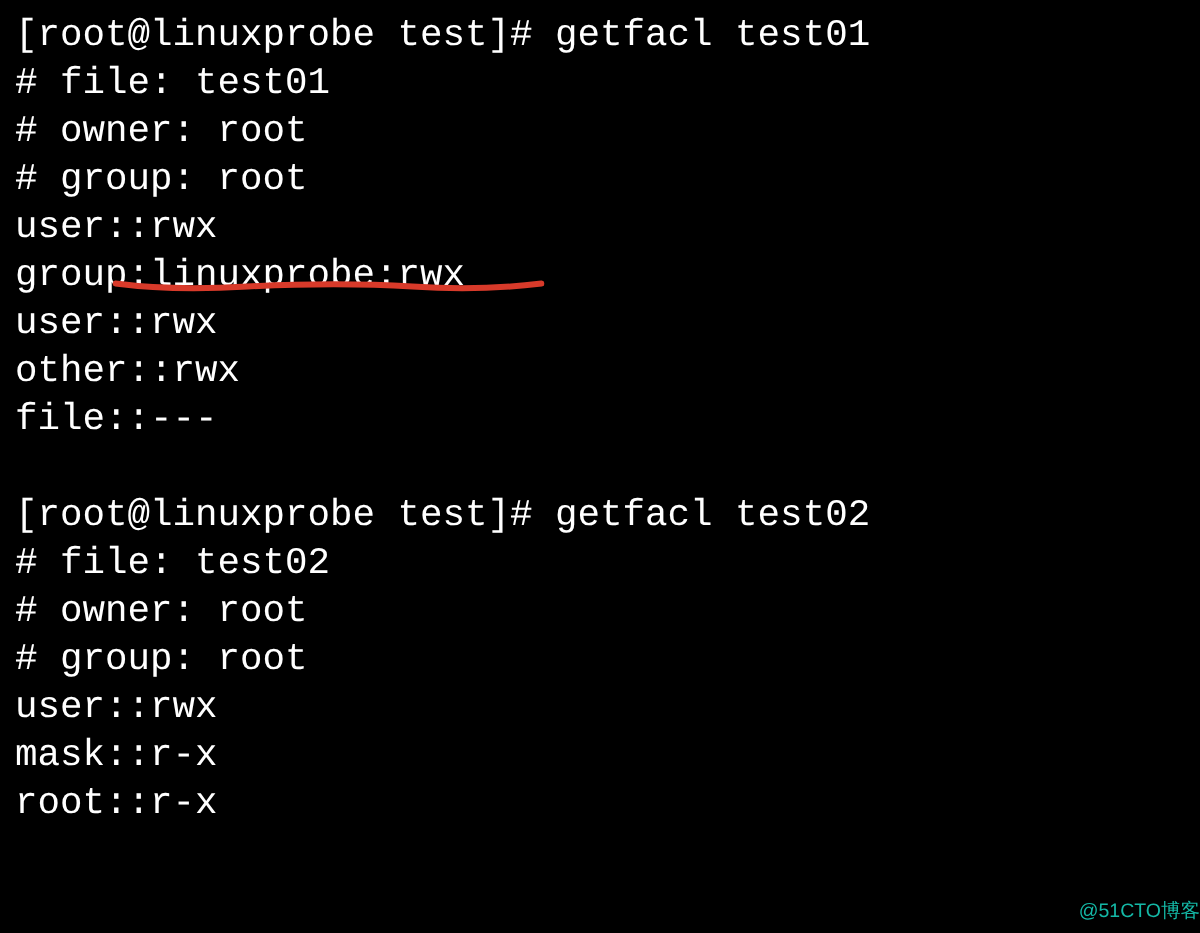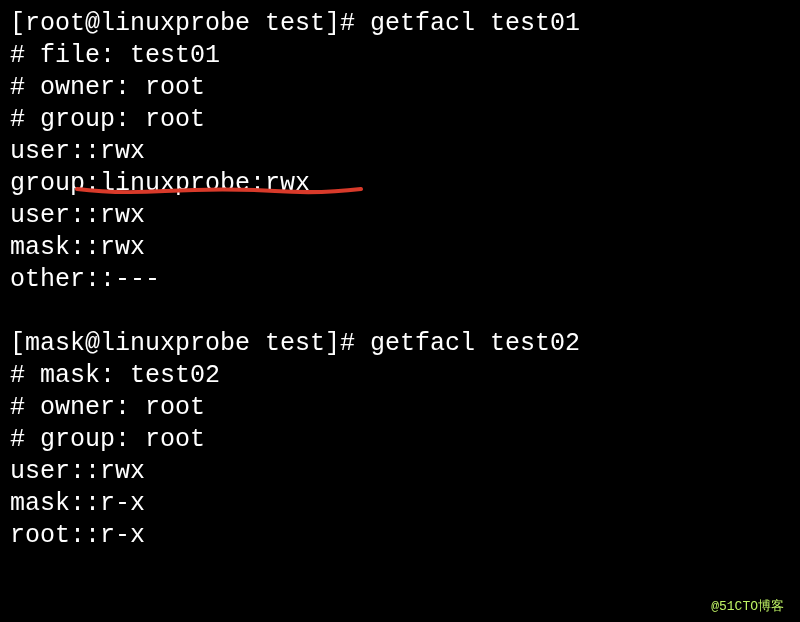--- a/index.html
+++ b/index.html
@@ -21,42 +21,42 @@
     .underline {
       position: absolute;
       left: 75px;
       top: 186px;
       width: 288px;
       height: 10px;
       pointer-events: none;
     }
     .watermark {
       position: absolute;
-      right: 16px;
+      right: 0;
       bottom: 6px;
       font-size: 13px;
-      color: #bef264;
-      font-family: Liberation Mono, monospace;
+      color: #14b8a6;
+      font-family: Liberation Sans, sans-serif;
     }
   </style>
 </head>
 <body>
 
 <div class="line">[root@linuxprobe test]# getfacl test01</div>
 <div class="line"># file: test01</div>
 <div class="line"># owner: root</div>
 <div class="line"># group: root</div>
 <div class="line">user::rwx</div>
 <div class="line">group:linuxprobe:rwx</div>
 <div class="line">user::rwx</div>
-<div class="line">mask::rwx</div>
-<div class="line">other::---</div>
+<div class="line">other::rwx</div>
+<div class="line">file::---</div>
 <div class="line"> </div>
-<div class="line">[mask@linuxprobe test]# getfacl test02</div>
-<div class="line"># mask: test02</div>
+<div class="line">[root@linuxprobe test]# getfacl test02</div>
+<div class="line"># file: test02</div>
 <div class="line"># owner: root</div>
 <div class="line"># group: root</div>
 <div class="line">user::rwx</div>
 <div class="line">mask::r-x</div>
 <div class="line">root::r-x</div>
 
 <svg class="underline" viewBox="0 0 288 10" preserveAspectRatio="none">
   <path d="M 2 3 Q 40 8 90 5 Q 150 2 200 5 Q 245 8 286 3" stroke="#d83a2a" stroke-width="4" fill="none" stroke-linecap="round"></path>
 </svg>
 

